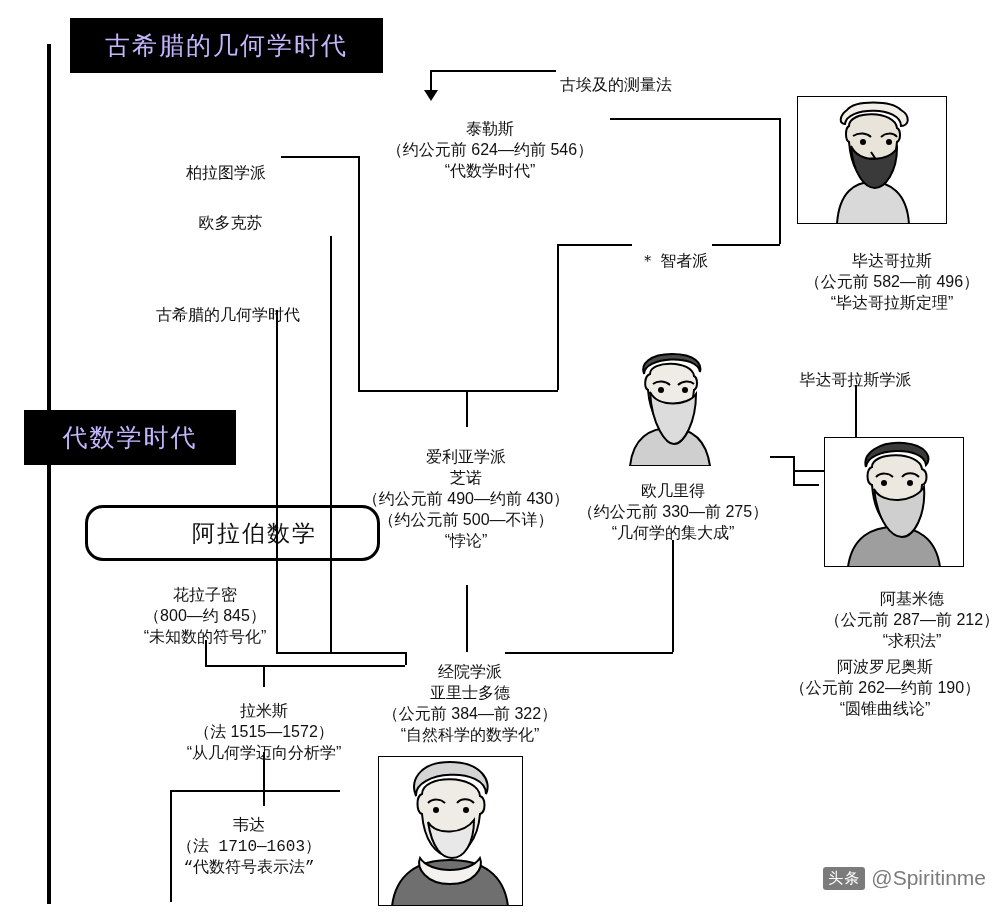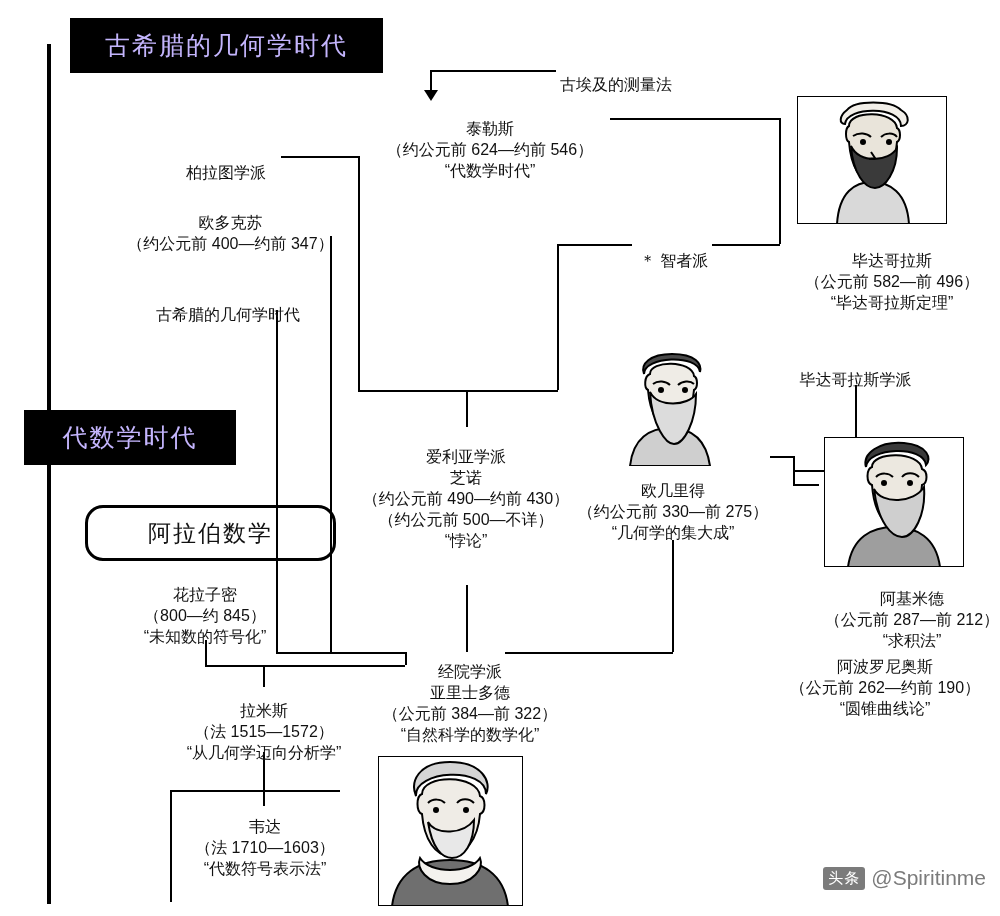--- a/index.html
+++ b/index.html
@@ -10,21 +10,21 @@
   }
   .node{position:absolute;text-align:center;line-height:1.32;font-size:16px;white-space:nowrap;margin-top:16px;}
   .node .l{display:block;}
   .era{
     position:absolute;background:#000;color:#c4b5fd;
     font-size:25px;letter-spacing:2px;display:flex;align-items:center;justify-content:center;
   }
   .boxed{
     position:absolute;background:#fff;border:3px solid #000;border-radius:18px;
     display:flex;align-items:center;justify-content:center;
-    font-size:23px;letter-spacing:2px;
+    font-size:23px;letter-spacing:2px;padding-left:44px;
   }
   .line{position:absolute;background:#000;}
   .h{height:2px;}
   .v{width:2px;}
   .portrait{position:absolute;}
   .portrait svg{display:block;}
   .watermark{
     position:absolute;right:14px;bottom:26px;font-size:21px;color:#7b7b7b;
     display:flex;align-items:center;gap:6px;
   }
@@ -105,21 +105,20 @@
   <span class="l">（约公元前 624—约前 546）</span>
   <span class="l">“代数学时代”</span>
 </div>
 
 <div class="node" style="left:170px;top:146px;width:112px;">
   <span class="l">柏拉图学派</span>
 </div>
 
 <div class="node" style="left:108px;top:196px;width:245px;">
   <span class="l">欧多克苏</span>
-  <span class="l">（约公元前 400—约前 347）</span>
 </div>
 
 <div class="node" style="left:128px;top:288px;width:200px;">
   <span class="l">古希腊的几何学时代</span>
 </div>
 
 <div class="node star" style="left:634px;top:234px;width:80px;">
   <span class="l">＊ 智者派</span>
 </div>
 
@@ -171,21 +170,21 @@
   <span class="l">（公元前 384—前 322）</span>
   <span class="l">“自然科学的数学化”</span>
 </div>
 
 <div class="node" style="left:146px;top:684px;width:236px;">
   <span class="l">拉米斯</span>
   <span class="l">（法 1515—1572）</span>
   <span class="l">“从几何学迈向分析学”</span>
 </div>
 
-<div class="node" style="left:160px;top:800px;width:210px;">
+<div class="node" style="left:144px;top:800px;width:210px;font-family:Liberation Mono, monospace;">
   <span class="l">韦达</span>
   <span class="l">（法 1710—1603）</span>
   <span class="l">“代数符号表示法”</span>
 </div>
 
 <div class="portrait" style="left:797px;top:96px;">
   <svg width="150" height="128" viewBox="0 0 150 128" aria-hidden="true">
     <rect x="0" y="0" width="150" height="128" fill="#ffffff" stroke="#000" stroke-width="2"></rect>
     <path d="M40 128 C42 96 58 86 75 86 C92 86 110 96 112 128 Z" fill="#d9d9d9" stroke="#000" stroke-width="2"></path>
     <path d="M52 30 C52 14 98 14 100 32 C104 34 104 44 100 46 C98 72 86 86 76 86 C64 86 54 72 52 46 C48 44 48 32 52 30 Z" fill="#e9e4da" stroke="#000" stroke-width="2"></path>

